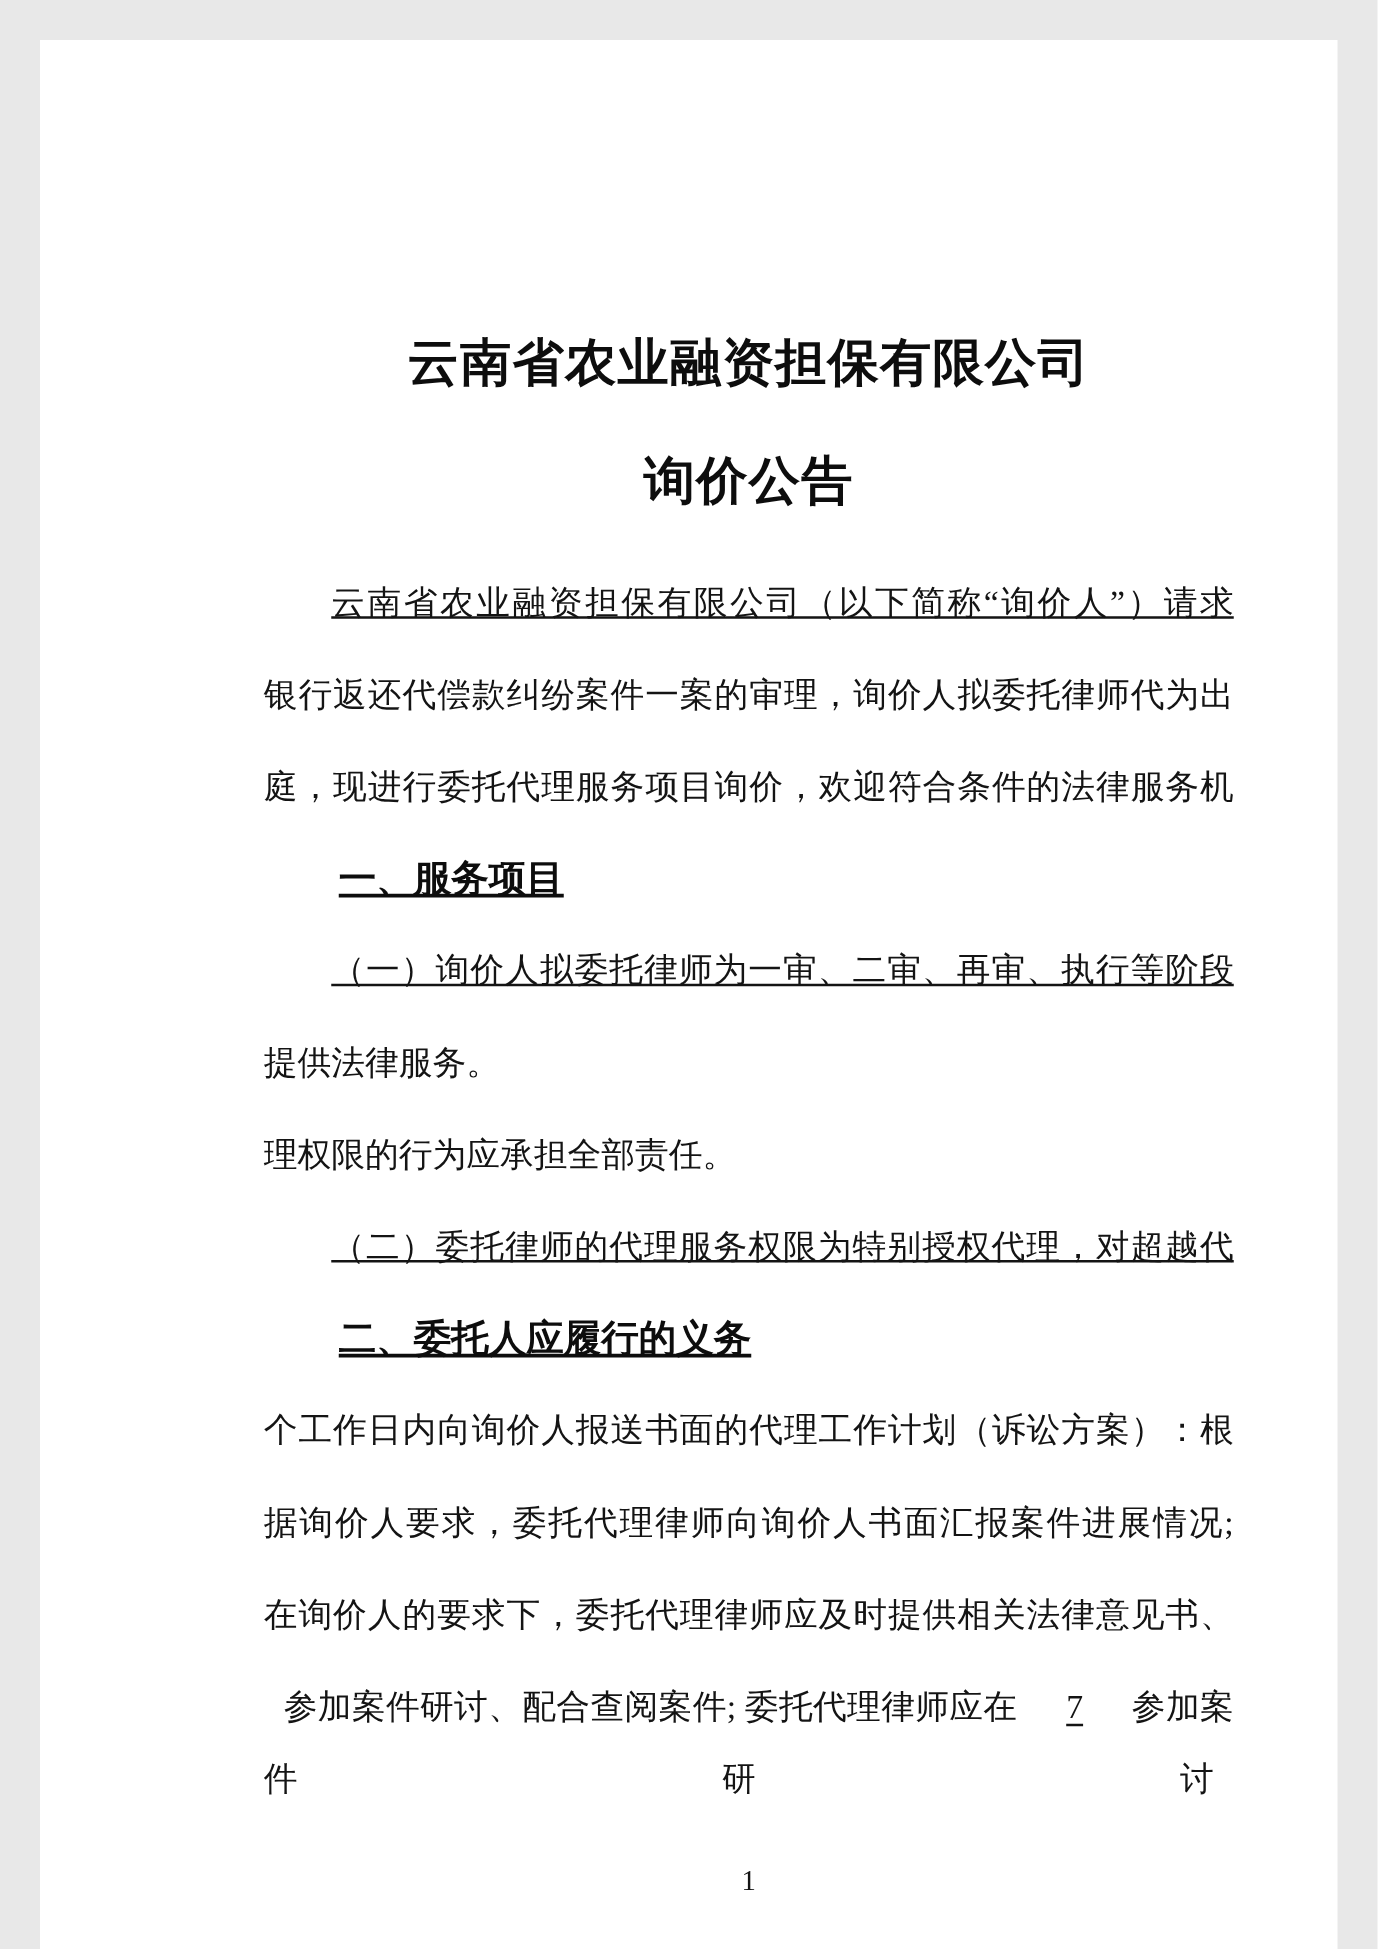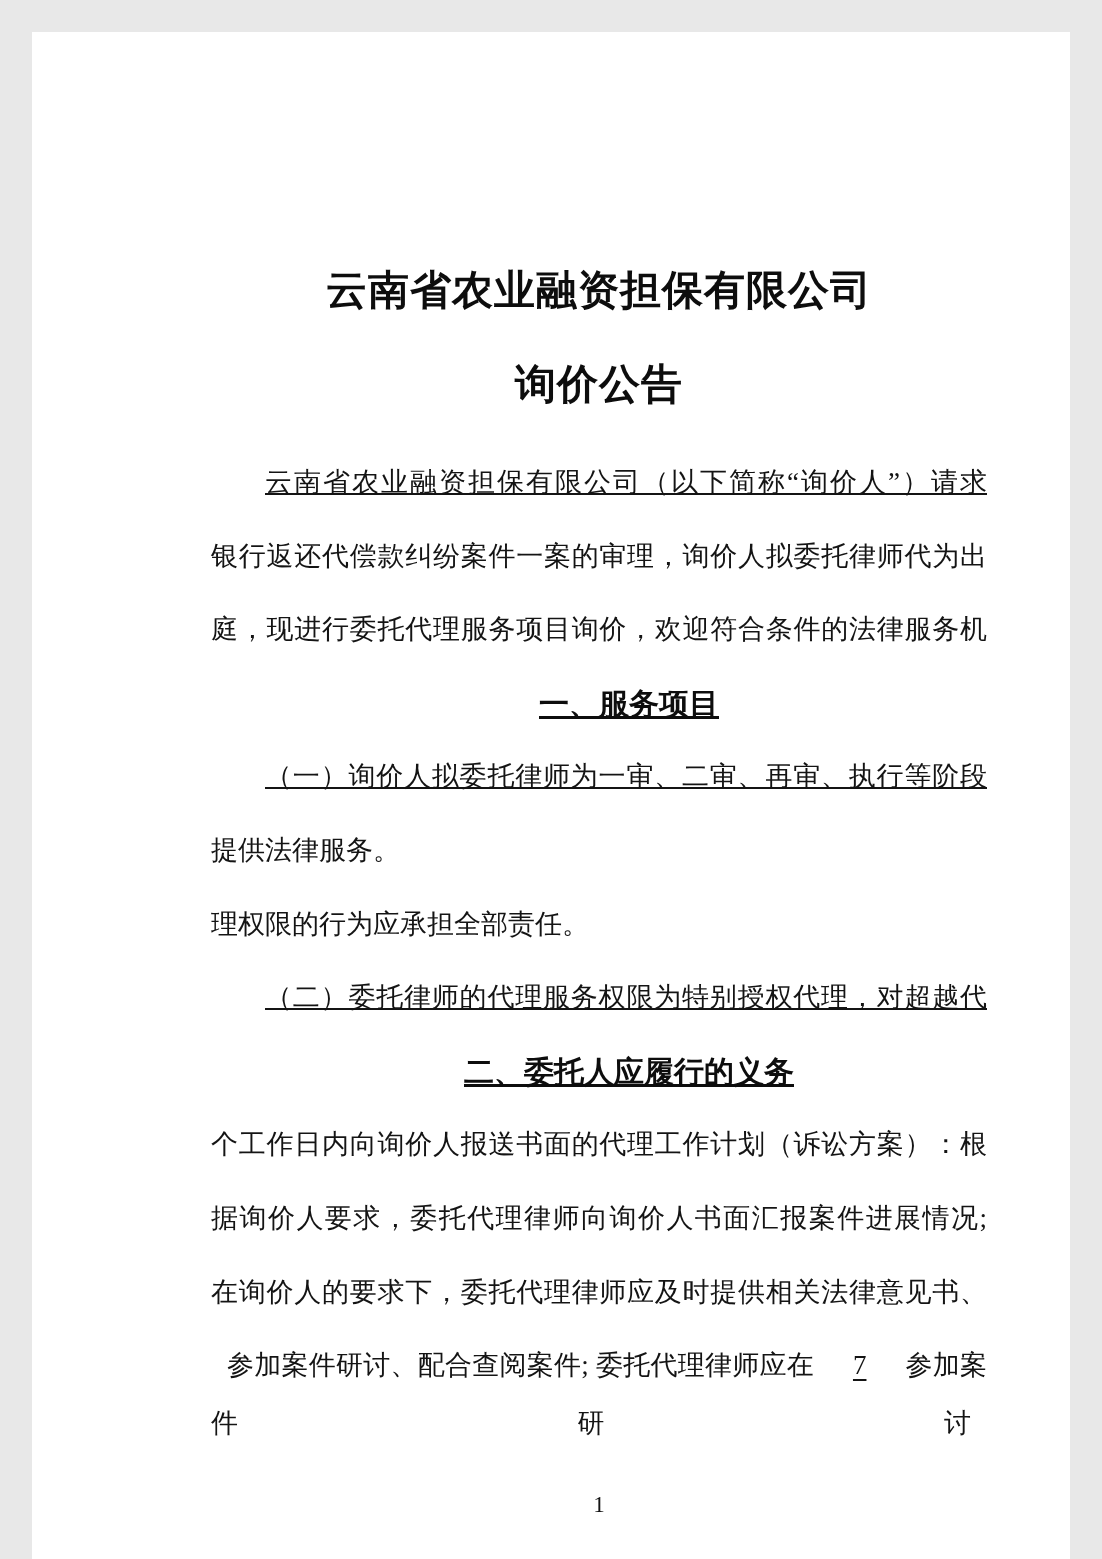--- a/index.html
+++ b/index.html
@@ -49,21 +49,20 @@
     text-align: justify;
     text-align-last: justify;
     text-justify: inter-character;
   }
   .ln.ind { text-indent: 2em; text-decoration: underline; }
   .ln.hd {
     font-family: "Liberation Sans", sans-serif;
     font-weight: 700;
     font-size: 30px;
     color: #0d0d0d;
-    text-align: center;
   }
   .u {
     text-decoration: underline;
     text-underline-offset: 5px;
   }
   .footer {
     position: absolute;
     top: 1442px;
     left: 0;
     width: 100%;

